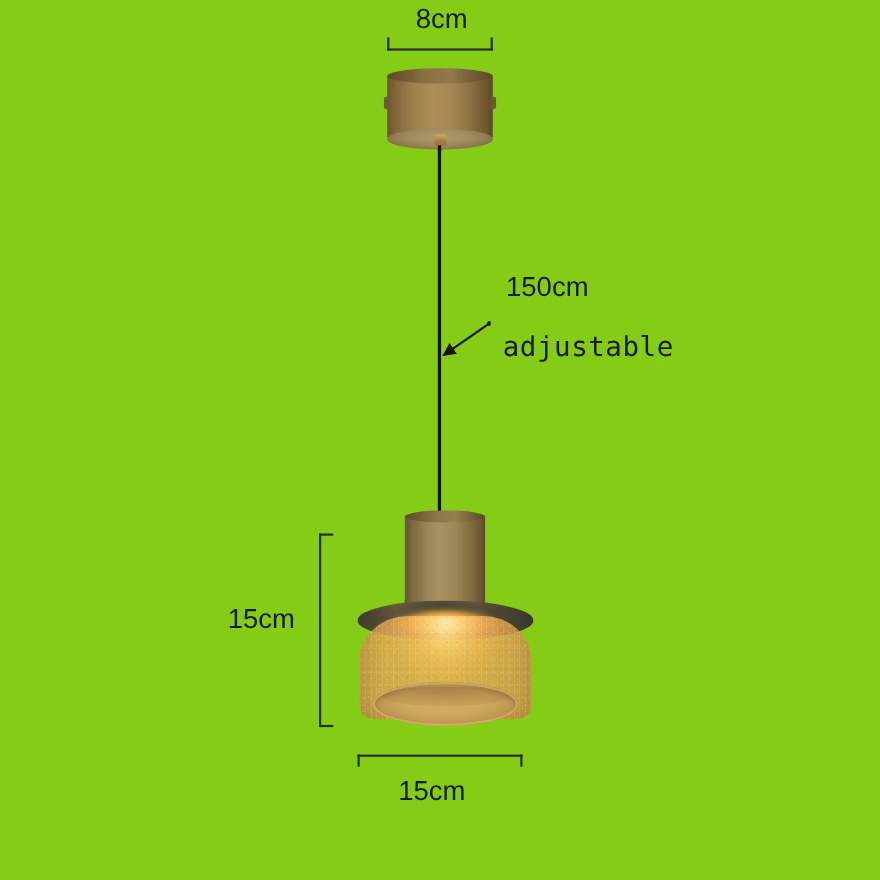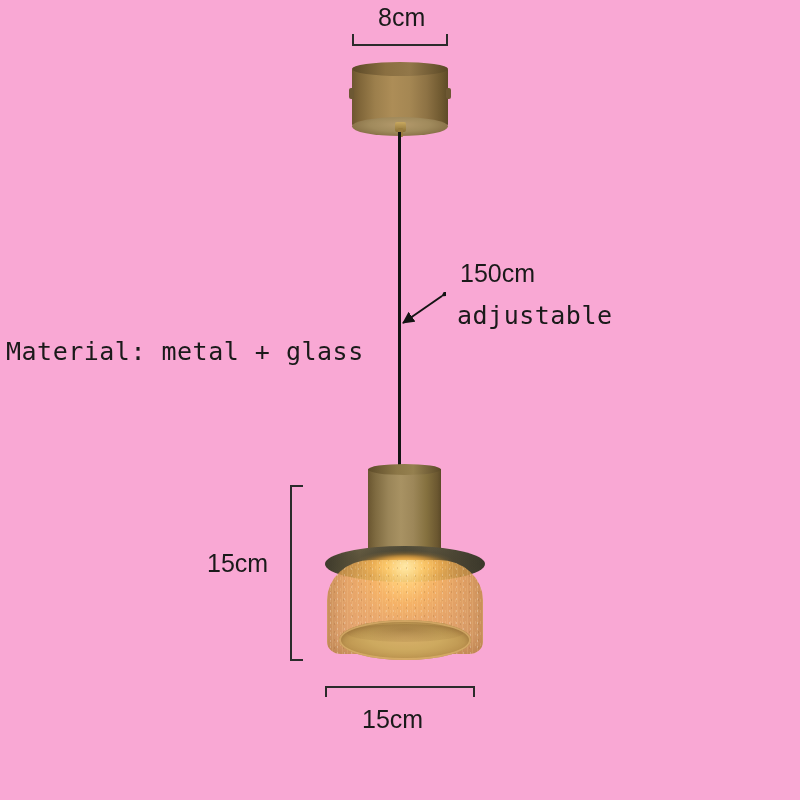--- a/index.html
+++ b/index.html
@@ -11,42 +11,42 @@
     width: 800px;
     height: 800px;
     background: #f0f0f0;
     font-family: "Liberation Sans", sans-serif;
     overflow: hidden;
   }
   #stage {
     position: relative;
     width: 800px;
     height: 800px;
-    background: #f9a8d4;
+    background: #84cc16;
   }
 
   
   .abs { position: absolute; }
 
   
   .label {
     position: absolute;
     color: #1a1a1a;
     white-space: nowrap;
     line-height: 1;
   }
   .label-sans {
     font-family: "Liberation Sans", sans-serif;
   }
   .label-mono {
     font-family: "DejaVu Sans Mono", monospace;
   }
 
   #label-8cm   { left: 378px; top: 5px;   font-size: 25px; }
-  #label-150cm { left: 460px; top: 261px; font-size: 25px; }
+  #label-150cm { left: 460px; top: 249px; font-size: 25px; }
   #label-adjustable { left: 457px; top: 303px; font-size: 25px; letter-spacing: 0.5px; }
   #label-material   { left: 6px;   top: 339px; font-size: 25px; letter-spacing: 0.5px; }
   #label-led        { left: 6px;   top: 389px; font-size: 25px; letter-spacing: 0.5px; }
   #label-15cm-h     { left: 362px; top: 707px; font-size: 25px; }
   #label-15cm-v     { left: 207px; top: 551px; font-size: 25px; }
 
   
   
   #bracket-top {
     left: 352px; top: 34px; width: 96px; height: 12px;
@@ -297,21 +297,20 @@
       <marker id="ah" markerWidth="7" markerHeight="7" refX="5.5" refY="3" orient="auto">
         <path d="M0,0 L6,3 L0,6 z" fill="#141414"></path>
       </marker>
       <marker id="ah2" markerWidth="7" markerHeight="7" refX="5.5" refY="3" orient="auto">
         <path d="M0,0 L6,3 L0,6 z" fill="#141414"></path>
       </marker>
     </defs>
     <line x1="44" y1="4" x2="5" y2="31" stroke="#141414" stroke-width="2" marker-start="url(#ah)" marker-end="url(#ah2)"></line>
   </svg>
 
-  <div class="label label-mono" id="label-material">Material: metal + glass</div>
 
 
   <div class="label label-sans" id="label-15cm-v">15cm</div>
 
   <div class="abs" id="bracket-left">
     <div class="tick-t"></div>
     <div class="bar"></div>
     <div class="tick-b"></div>
   </div>
 

